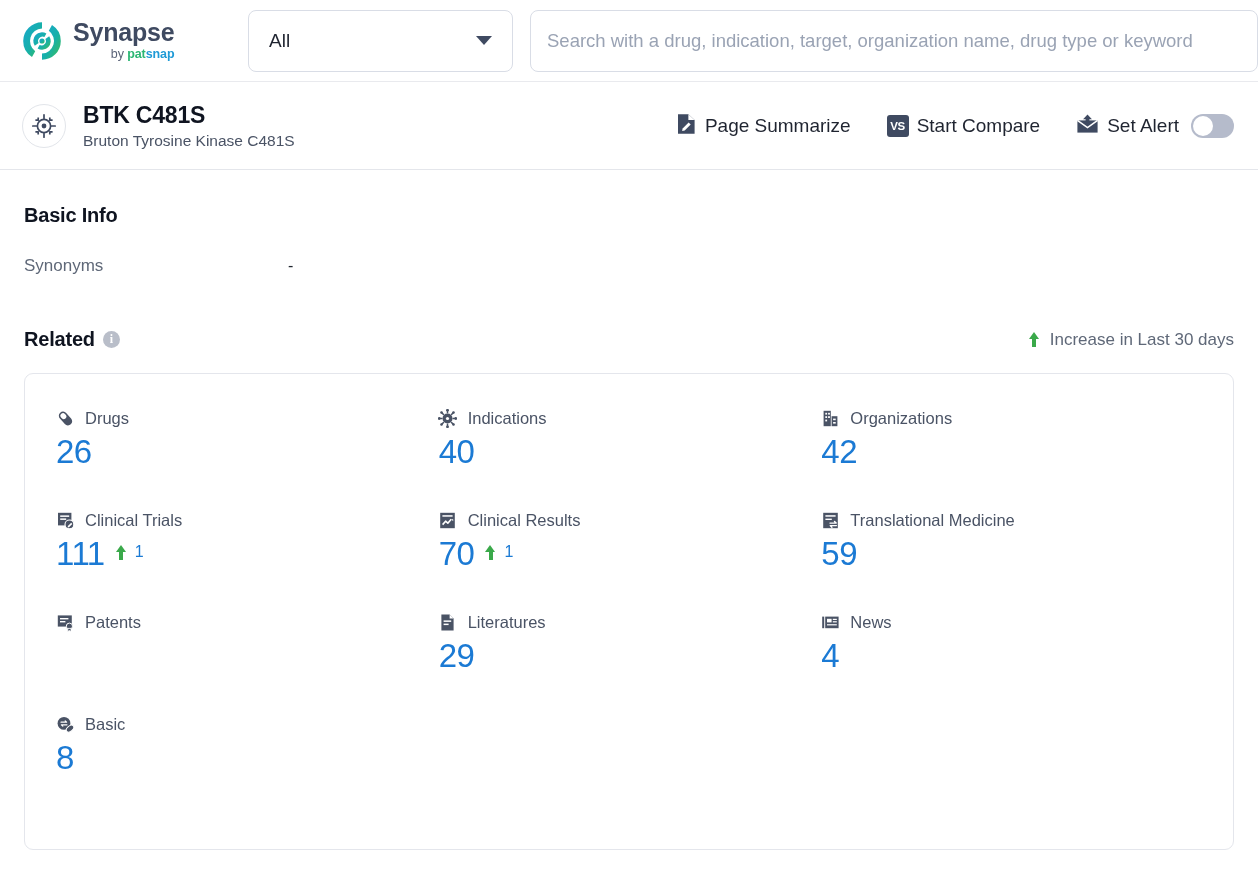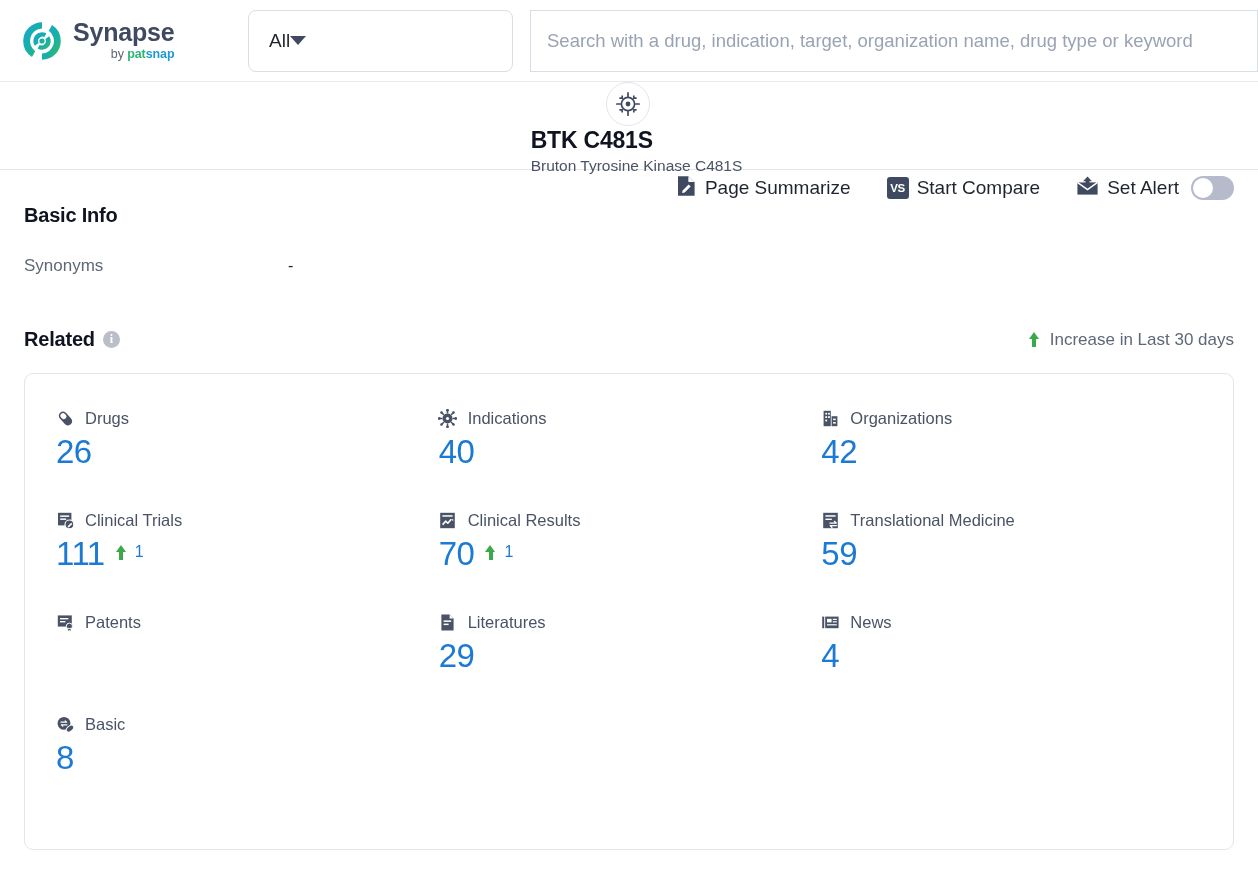--- a/index.html
+++ b/index.html
@@ -44,40 +44,41 @@
   .logo-sub .snap { color: #1f9ad6; }
 
   .type-select {
     width: 265px;
     height: 62px;
     border: 1px solid #d9dde6;
     border-radius: 8px;
     display: flex;
     align-items: center;
     padding: 0 20px;
+    justify-content: space-between;
     background: #fff;
     cursor: pointer;
   }
   .type-select span {
     font-size: 19px;
     color: #1f2430;
   }
   .caret {
     width: 0; height: 0;
     border-left: 8px solid transparent;
     border-right: 8px solid transparent;
     border-top: 9px solid #3f4a61;
   }
 
   .search-box {
     flex: 1;
     height: 62px;
     margin-left: 17px;
     border: 1px solid #d9dde6;
-    border-radius: 0;
+    border-radius: 8px;
     display: flex;
     align-items: center;
     padding: 0 16px;
     background: #fff;
   }
   .search-box input {
     border: 0;
     outline: 0;
     width: 100%;
     font-size: 18.5px;
@@ -88,21 +89,20 @@
   .search-box input::placeholder { color: #9aa3b4; }
 
   
   .entity-bar {
     height: 88px;
     display: flex;
     align-items: center;
     padding: 0 24px 0 22px;
     border-bottom: 1px solid #e4e6eb;
     background: #fff;
-    flex-direction: column;
   }
   .entity-avatar {
     width: 44px; height: 44px;
     border-radius: 50%;
     border: 1px solid #e2e5ea;
     display: flex; align-items: center; justify-content: center;
     flex: 0 0 44px;
   }
   .entity-names { margin-left: 17px; }
   .entity-title {

